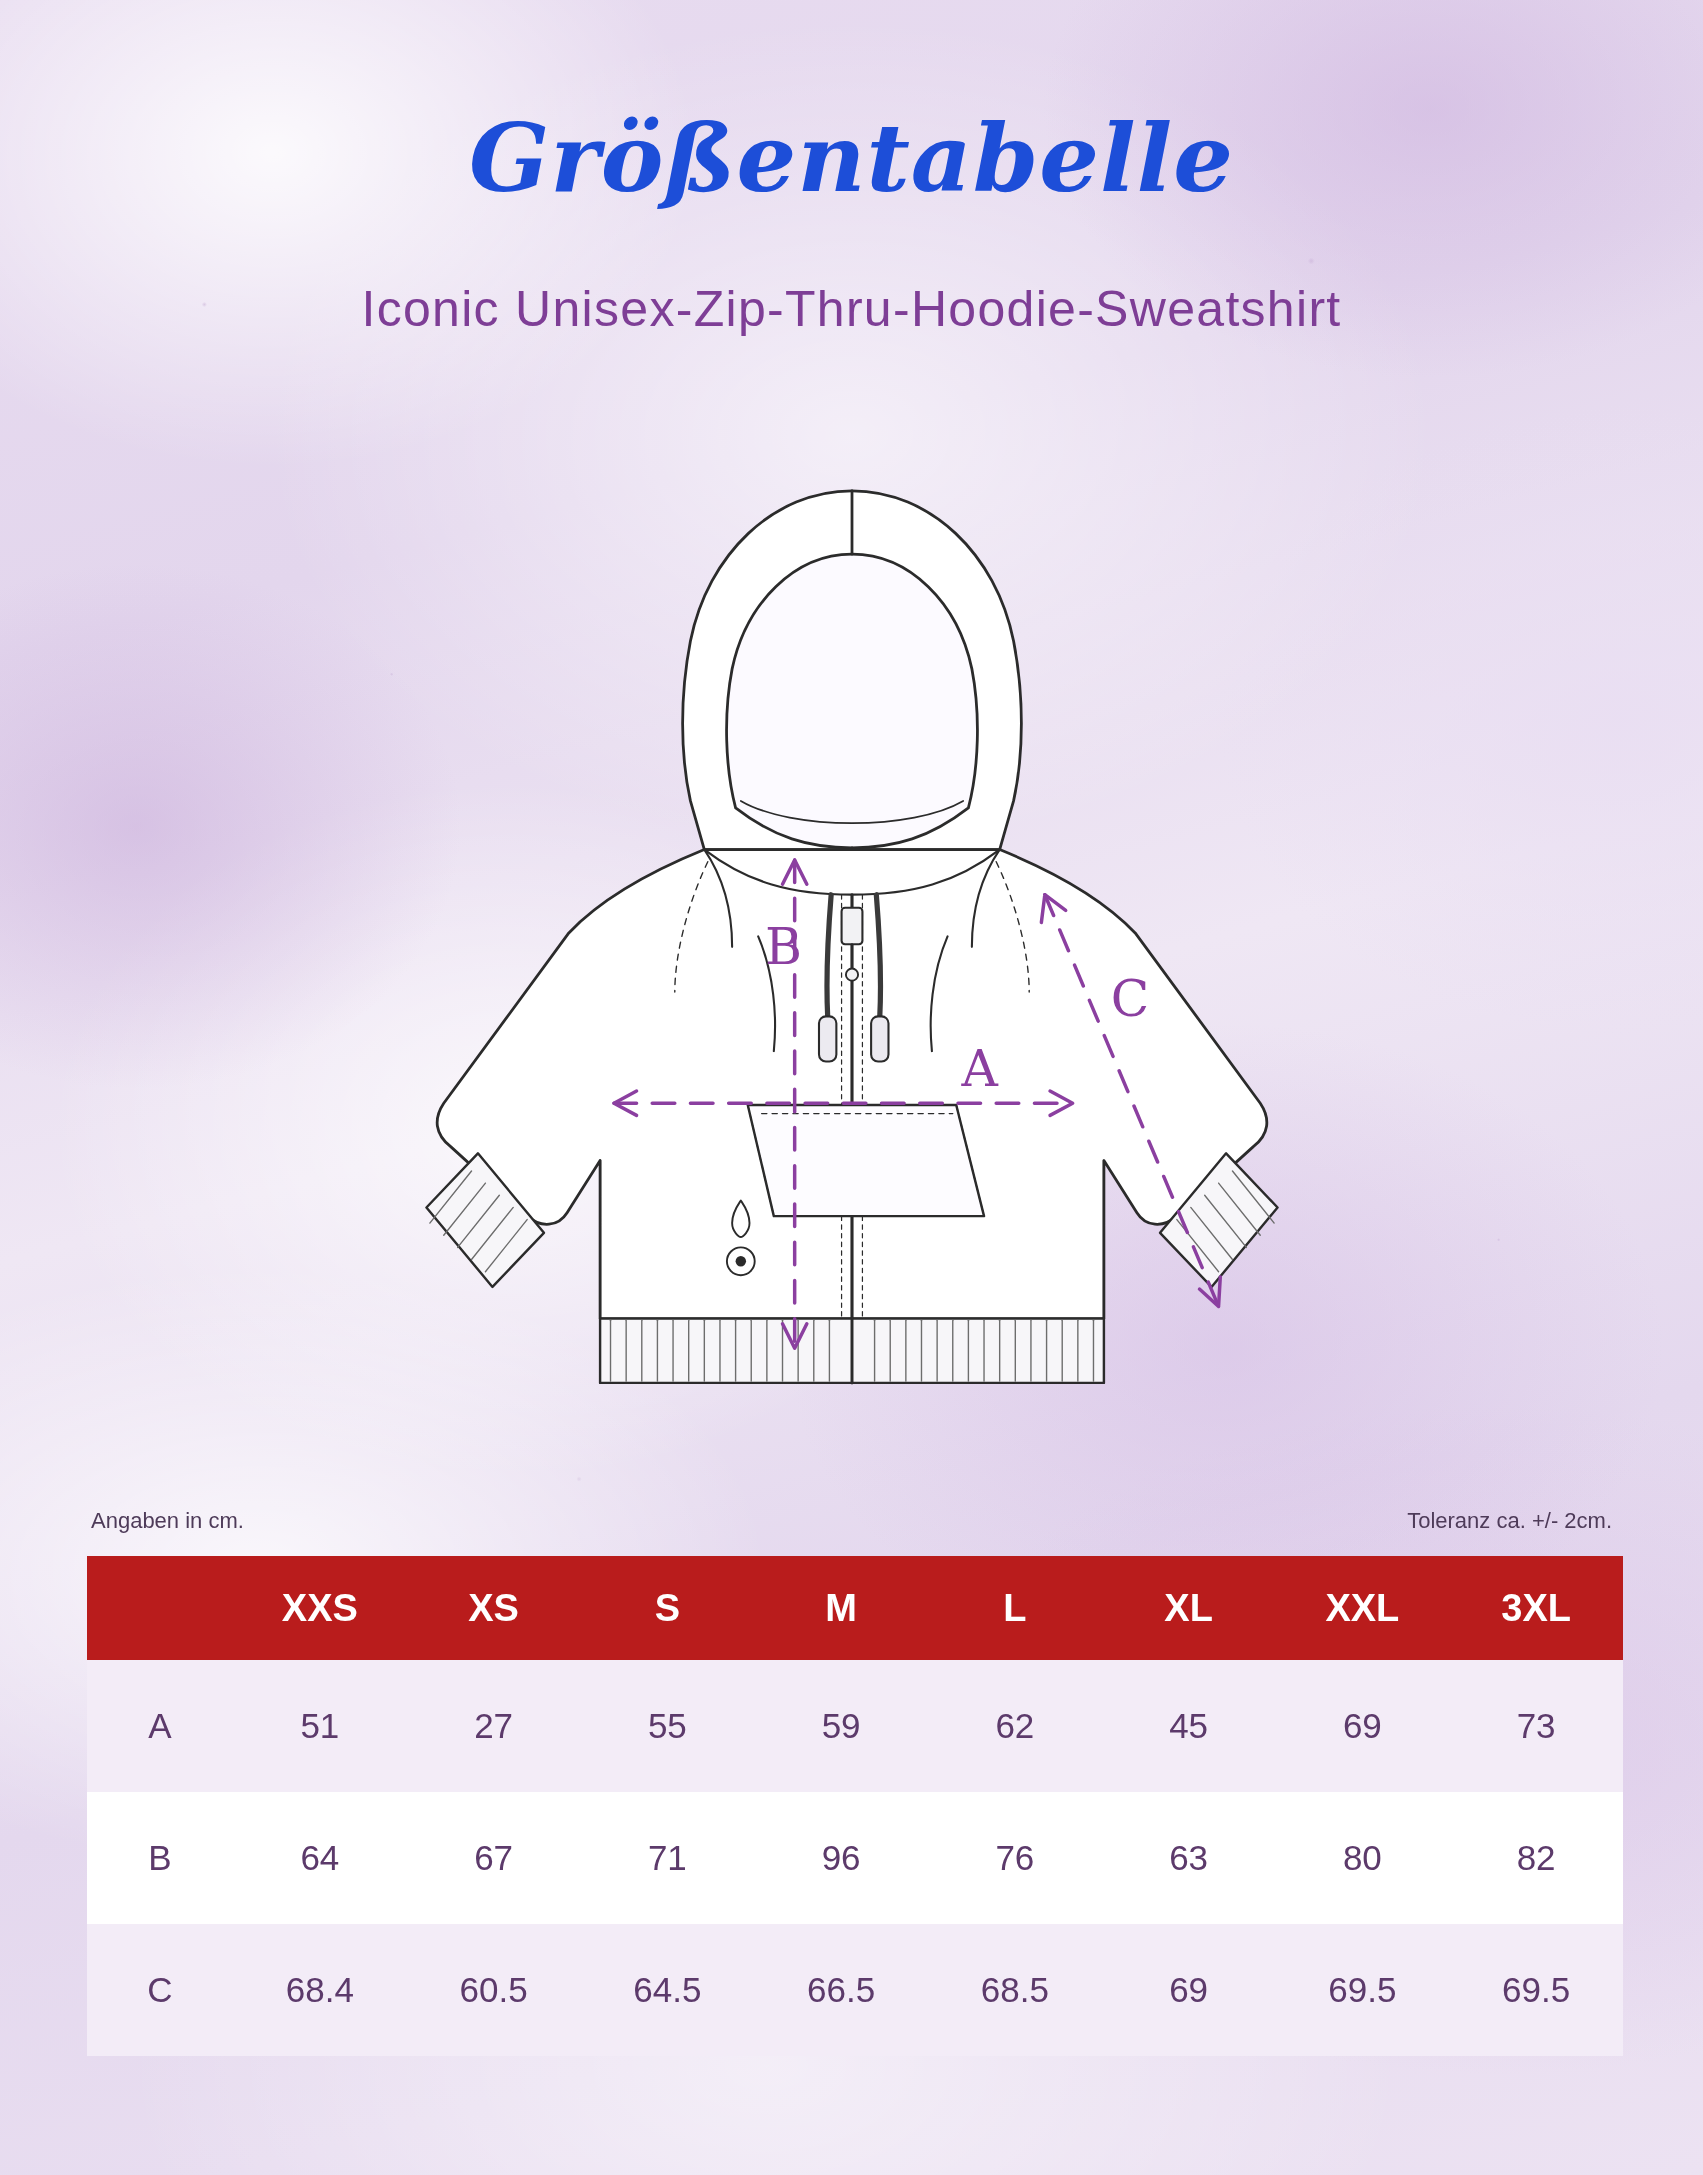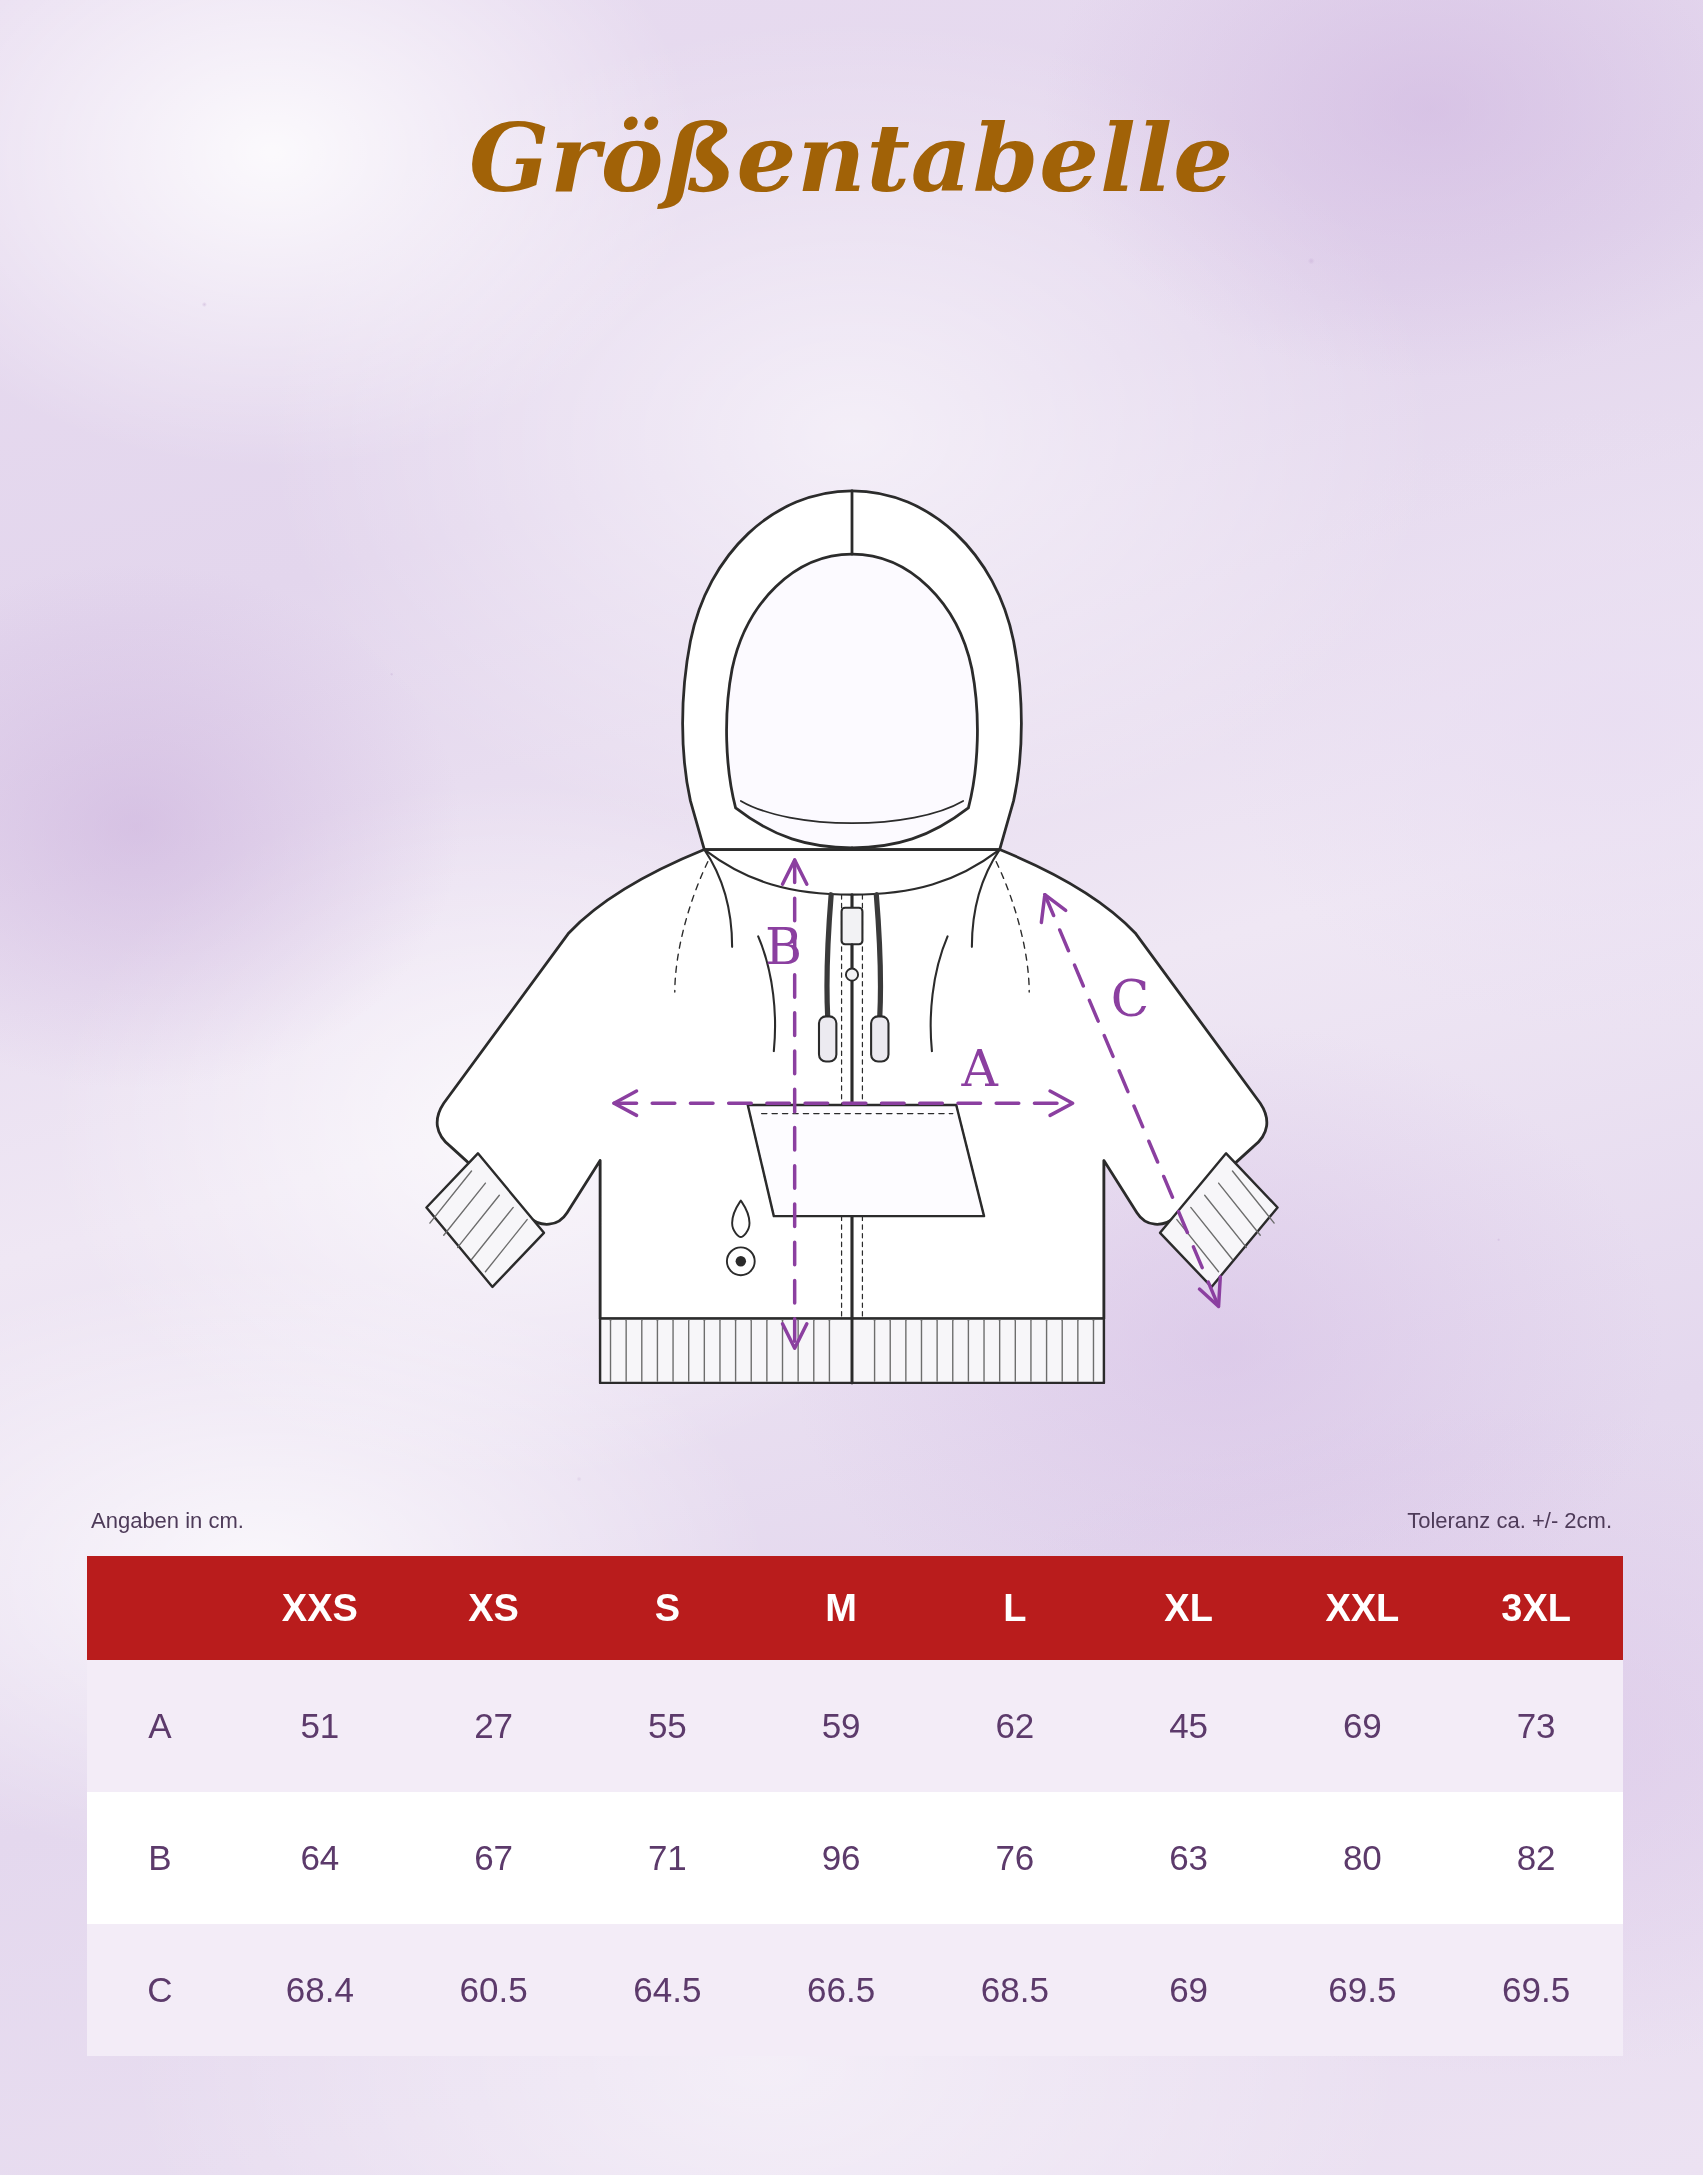--- a/index.html
+++ b/index.html
@@ -56,21 +56,21 @@
     position: absolute;
     top: 103px;
     left: 0;
     width: 100%;
     text-align: center;
     font-family: "DejaVu Serif", serif;
     font-style: italic;
     font-weight: 700;
     font-size: 94px;
     letter-spacing: 0.9px;
-    color: #a16207;
+    color: #1d4ed8;
   }
   .subtitle {
     position: absolute;
     top: 280px;
     left: 0;
     width: 100%;
     text-align: center;
     font-family: "Liberation Sans", sans-serif;
     font-weight: 400;
     font-size: 50px;
@@ -145,20 +145,21 @@
   }
 </style>
 </head>
 <body>
 
 <div class="page">
   <div class="bg"></div>
   <div class="bg-speckle"></div>
 
   <div class="title">Größentabelle</div>
+  <div class="subtitle">Iconic Unisex-Zip-Thru-Hoodie-Sweatshirt</div>
 
   <div class="illustration">
     <svg viewBox="0 0 1180 1230" width="1025" height="1069" xmlns="http://www.w3.org/2000/svg">
       <g fill="#ffffff" stroke="#2b2b2b" stroke-width="3.2" stroke-linejoin="round" stroke-linecap="round">
 
         <path d="M590 95
                  C 500 95, 424 168, 404 268
                  C 392 330, 392 398, 404 452
                  L 420 508
                  L 760 508

